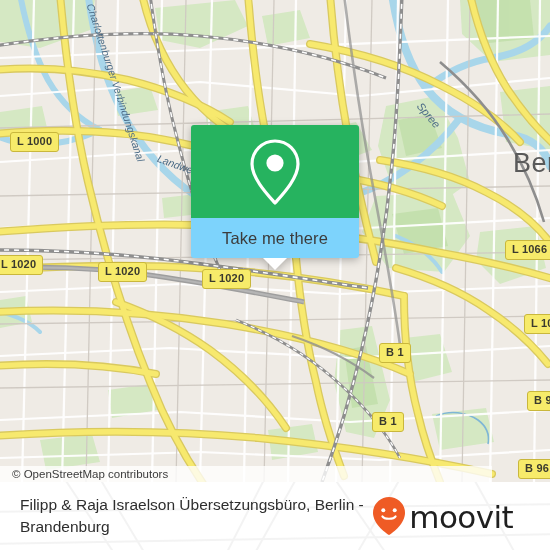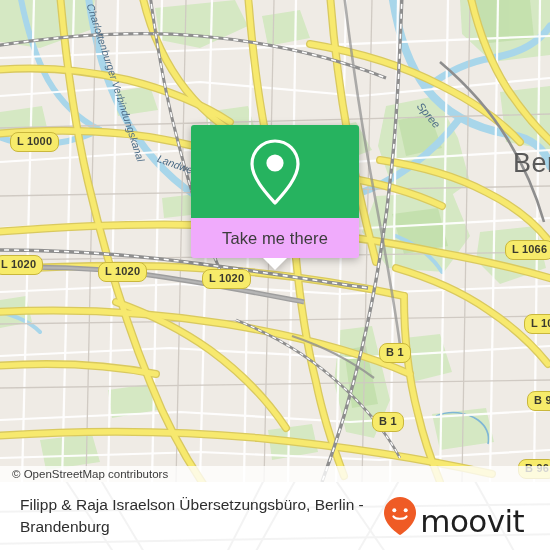--- a/index.html
+++ b/index.html
@@ -18,21 +18,21 @@
     background: #efebe5;
     overflow: hidden;
   }
   .map-svg { position: absolute; left: 0; top: 0; width: 550px; height: 482px; display: block; }
 
   
   .shield {
     position: absolute;
     background: #f7eb6a;
     border: 1.6px solid #c9b73c;
-    border-radius: 8px;
+    border-radius: 3px;
     color: #3a3a2e;
     font-size: 11px;
     font-weight: 700;
     letter-spacing: .2px;
     line-height: 1;
     padding: 3px 6px 4px 6px;
     font-family: "Liberation Sans", sans-serif;
     white-space: nowrap;
   }
 
@@ -68,21 +68,21 @@
     filter: drop-shadow(0 2px 4px rgba(0,0,0,0.28));
   }
   .popup-body {
     background: #26b35f;
     height: 93px;
     border-radius: 3px 3px 0 0;
     display: flex; align-items: center; justify-content: center;
   }
   .popup-body svg { display: block; }
   .popup-foot {
-    background: #f0abfc;
+    background: #7dd3fc;
     height: 40px;
     border-radius: 0 0 3px 3px;
     display: flex; align-items: center; justify-content: center;
     position: relative;
   }
   .popup-foot-label {
     font-size: 16.5px;
     color: #3c3c3c;
     font-family: "Liberation Sans", sans-serif;
     letter-spacing: .1px;
@@ -94,21 +94,21 @@
     width: 0; height: 0;
     border-left: 12px solid transparent;
     border-right: 12px solid transparent;
     border-top: 12px solid #ffffff;
   }
 
   
   .attribution {
     position: absolute;
     left: 0; top: 466px;
-    width: 550px; height: 16px;
+    width: 492px; height: 16px;
     background: rgba(255,255,255,0.78);
     display: flex; align-items: center;
   }
   .attribution span {
     font-size: 11.5px;
     color: #3b3b3b;
     padding-left: 12px;
     font-family: "Liberation Sans", sans-serif;
   }
 
@@ -134,23 +134,23 @@
   .footer-title {
     flex: 1 1 auto;
     font-size: 15.5px;
     line-height: 1.42;
     color: #2e2e2e;
     max-width: 392px;
     font-family: "Liberation Sans", sans-serif;
   }
   .brand {
     flex: 0 0 auto;
-    display: flex; align-items: flex-end;
+    display: flex; align-items: center;
     gap: 3px;
-    margin-right: 10px;
+    margin-right: 21px;
   }
   .brand-mark { display: block; }
   .brand-word {
     font-size: 31px;
     color: #1f1f1f;
     letter-spacing: -0.6px;
     font-family: "DejaVu Sans", sans-serif;
     font-weight: 400;
     line-height: 1;
     position: relative;

